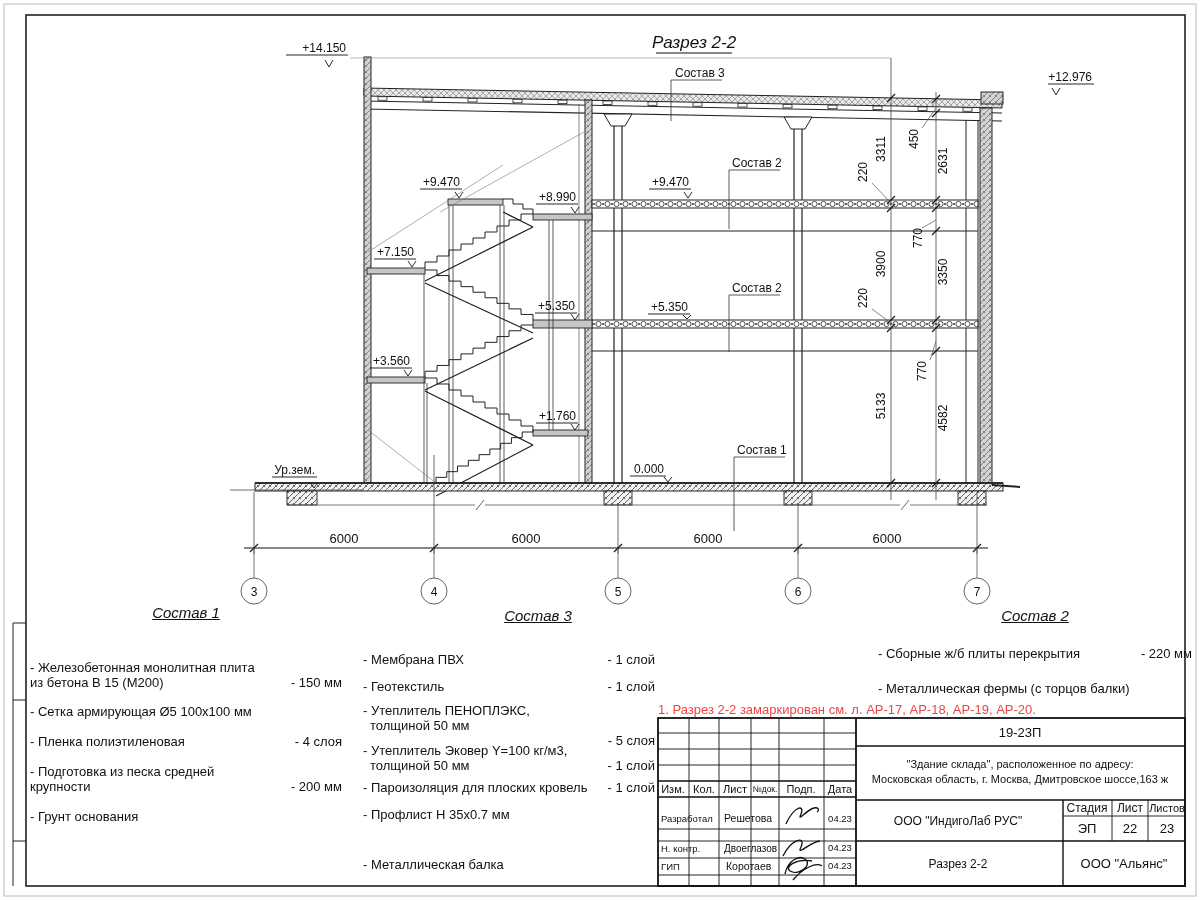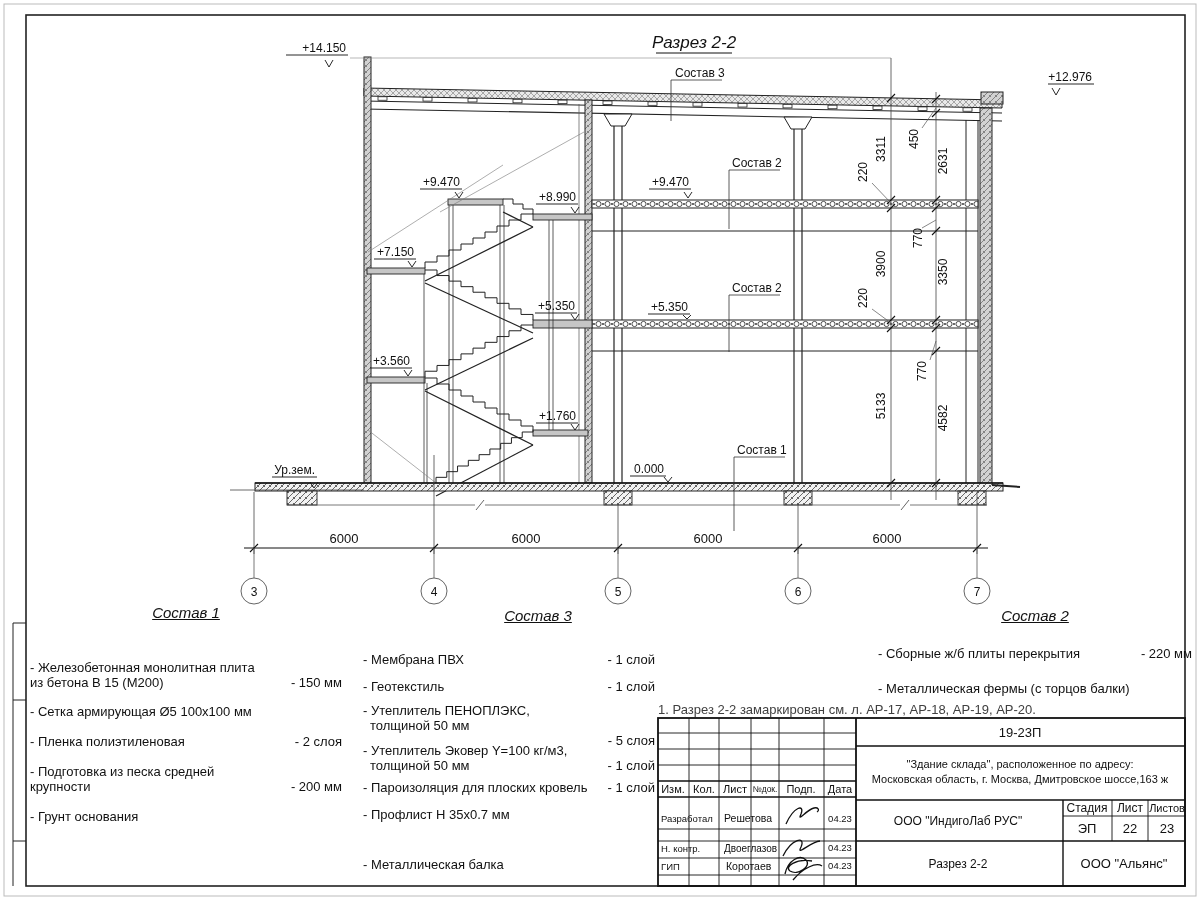--- a/index.html
+++ b/index.html
@@ -5,21 +5,21 @@
   html,body{margin:0;padding:0;background:#fff;width:1200px;height:900px;overflow:hidden;
     font-family:"Liberation Sans",sans-serif;}
   #page{position:relative;width:1200px;height:900px;background:#fff;}
   svg{position:absolute;left:0;top:0;font-family:"Liberation Sans",sans-serif;}
   svg text{fill:#111;}
   .legend{position:absolute;font-size:13px;color:#111;}
   .legend .ltitle{font-style:italic;font-size:15px;text-decoration:underline;text-align:center;}
   .litem{position:absolute;display:flex;width:100%;line-height:15px;}
   .litem .lt{flex:0 1 auto;}
   .litem .lv{margin-left:auto;align-self:flex-end;white-space:nowrap;}
-  .note{position:absolute;font-size:13px;color:#404040;}
+  .note{position:absolute;font-size:13px;color:#ef4444;}
 </style>
 </head>
 <body>
 
 <div id="page">
 
 <svg id="bldg" width="1200" height="900" viewBox="0 0 1200 900">
   <defs>
     <pattern id="pWall" width="6" height="6" patternUnits="userSpaceOnUse">
       <rect width="6" height="6" fill="#d2d2d2"></rect>
@@ -402,21 +402,21 @@
     <div class="litem" style="top:100px;">
       <div class="lt">
           <div>- Сетка армирующая Ø5 100x100 мм</div>
         </div>
       <div class="lv"></div>
     </div>
     <div class="litem" style="top:130px;">
       <div class="lt">
           <div>- Пленка полиэтиленовая</div>
         </div>
-      <div class="lv">- 2 слоя</div>
+      <div class="lv">- 4 слоя</div>
     </div>
     <div class="litem" style="top:160px;">
       <div class="lt">
           <div>- Подготовка из песка средней</div>
           <div>крупности</div>
         </div>
       <div class="lv">- 200 мм</div>
     </div>
     <div class="litem" style="top:205px;">
       <div class="lt">

